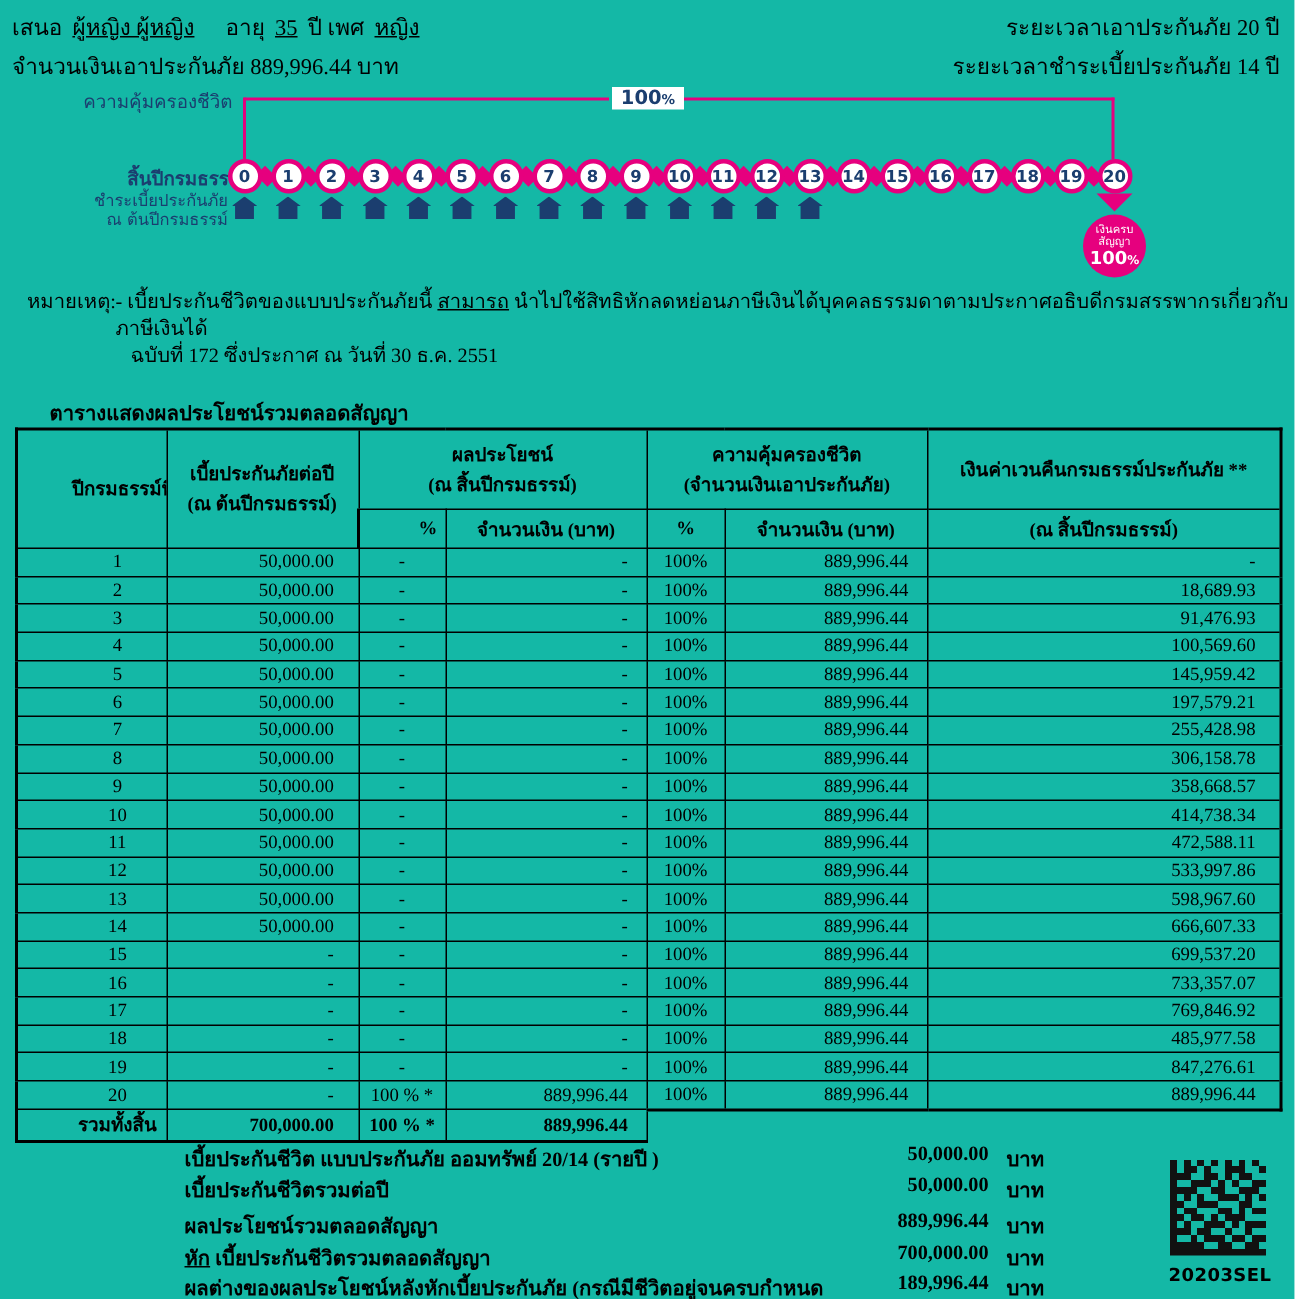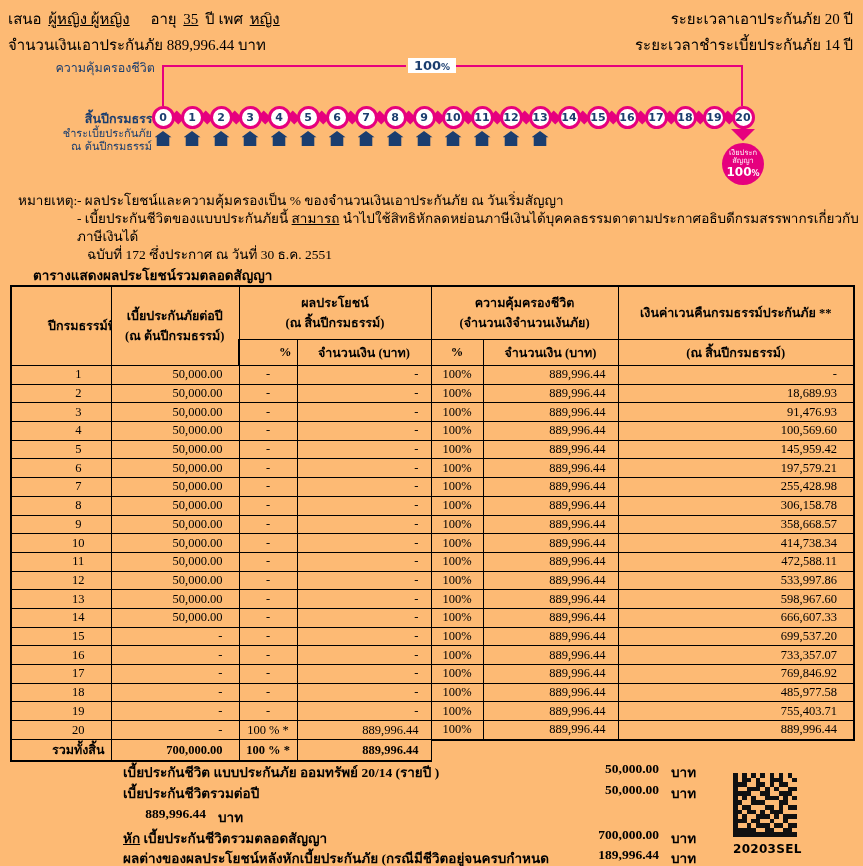--- a/index.html
+++ b/index.html
@@ -1,16 +1,16 @@
 <!DOCTYPE html>
 <html><head>
 <meta charset="utf-8">
 <style>
   html,body{margin:0;padding:0;background:#fff;}
-  .page{position:relative;width:863px;height:866px;background:#fdba74;overflow:hidden;
+  .page{position:relative;width:863px;height:866px;background:#14b8a6;overflow:hidden;
         font-family:"Liberation Serif","DejaVu Serif",serif;color:#000;}
 
   
   .hdr-left{position:absolute;left:8px;top:6px;font-size:15px;line-height:26px;}
   .hdr-left .u{text-decoration:underline;}
   .hdr-line1 span{margin-right:3px;}
   .hdr-right{position:absolute;right:10px;top:6px;font-size:15px;line-height:26px;text-align:right;}
 
   
   .timeline{position:absolute;left:0;top:58px;width:863px;height:132px;
@@ -74,21 +74,21 @@
   
   .summary{position:absolute;left:123px;top:761px;width:590px;font-size:13.5px;font-weight:bold;}
   .sum-row{display:flex;height:20.5px;align-items:flex-start;}
   .sum-row .lbl{flex:1;}
   .sum-row .lbl .u{text-decoration:underline;}
   .sum-row .val{width:95px;text-align:right;padding-right:12px;box-sizing:border-box;}
   .sum-row .unit{width:42px;}
   .sum-gap{margin-top:4px;}
 
   
-  .barcode{position:absolute;left:733px;top:773px;width:66px;}
+  .barcode{position:absolute;left:779px;top:773px;width:66px;text-align:center;}
   .bc-label{font-family:"DejaVu Sans","Liberation Sans",sans-serif;font-weight:bold;
             font-size:12px;letter-spacing:.3px;margin-top:1px;}
 </style>
 </head>
 <body>
 
 <div class="page">
 
   <div class="hdr-left">
     <div class="hdr-line1">
@@ -170,30 +170,29 @@
         <div class="tl-house" style="left: 357.5px; top: 73px;"></div>
         <div class="tl-house" style="left: 386.5px; top: 73px;"></div>
         <div class="tl-house" style="left: 415.5px; top: 73px;"></div>
         <div class="tl-house" style="left: 444.5px; top: 73px;"></div>
         <div class="tl-house" style="left: 473.5px; top: 73px;"></div>
         <div class="tl-house" style="left: 502.5px; top: 73px;"></div>
         <div class="tl-house" style="left: 531.5px; top: 73px;"></div>
       </div>
     <div class="tl-tri"></div>
     <div class="tl-badge">
-      <div class="b1">เงิยประก</div>
+      <div class="b1">เงินครบ</div>
       <div class="b1">สัญญา</div>
       <div class="b2"><span>100</span><span class="pct-sm2">%</span></div>
     </div>
   </div>
 
   <div class="notes">
     <span class="notes-label">หมายเหตุ:</span>
     <div class="notes-body">
-      <div>- ผลประโยชน์และความคุ้มครองเป็น % ของจำนวนเงินเอาประกันภัย ณ วันเริ่มสัญญา</div>
       <div>
         <span>- เบี้ยประกันชีวิตของแบบประกันภัยนี้ </span><span class="u">สามารถ</span><span> นำไปใช้สิทธิหักลดหย่อนภาษีเงินได้บุคคลธรรมดาตามประกาศอธิบดีกรมสรรพากรเกี่ยวกับภาษีเงินได้</span>
       </div>
       <div class="notes-cont">ฉบับที่ 172 ซึ่งประกาศ ณ วันที่ 30 ธ.ค. 2551</div>
     </div>
   </div>
 
   <div class="tbl-title">ตารางแสดงผลประโยชน์รวมตลอดสัญญา</div>
   <table class="tbl">
     <colgroup>
@@ -211,21 +210,21 @@
         <th rowspan="2">
           <div>เบี้ยประกันภัยต่อปี</div>
             <div class="thin">(ณ ต้นปีกรมธรรม์)</div>
         </th>
         <th colspan="2">
           <div>ผลประโยชน์</div>
             <div class="thin">(ณ สิ้นปีกรมธรรม์)</div>
         </th>
         <th colspan="2">
           <div>ความคุ้มครองชีวิต</div>
-            <div class="thin">(จำนวนเงิจำนวนเงันภัย)</div>
+            <div class="thin">(จำนวนเงินเอาประกันภัย)</div>
         </th>
         <th>เงินค่าเวนคืนกรมธรรม์ประกันภัย **</th>
       </tr>
       <tr>
         <th>%</th>
         <th>จำนวนเงิน (บาท)</th>
         <th>%</th>
         <th>จำนวนเงิน (บาท)</th>
         <th>(ณ สิ้นปีกรมธรรม์)</th>
       </tr>
@@ -393,21 +392,21 @@
           <td class="num pr12">889,996.44</td>
           <td class="num pr16">485,977.58</td>
         </tr>
         <tr>
           <td class="ctr">19</td>
           <td class="num pr16">-</td>
           <td class="ctr">-</td>
           <td class="num pr12">-</td>
           <td class="ctr">100%</td>
           <td class="num pr12">889,996.44</td>
-          <td class="num pr16">755,403.71</td>
+          <td class="num pr16">847,276.61</td>
         </tr>
         <tr>
           <td class="ctr">20</td>
           <td class="num pr16">-</td>
           <td class="ctr">100 % *</td>
           <td class="num pr12">889,996.44</td>
           <td class="ctr">100%</td>
           <td class="num pr12">889,996.44</td>
           <td class="num pr16">889,996.44</td>
         </tr>
@@ -428,20 +427,21 @@
         <span class="lbl">เบี้ยประกันชีวิต แบบประกันภัย ออมทรัพย์ 20/14  (รายปี )</span>
         <span class="val">50,000.00</span>
         <span class="unit">บาท</span>
       </div>
       <div class="sum-row">
         <span class="lbl">เบี้ยประกันชีวิตรวมต่อปี</span>
         <span class="val">50,000.00</span>
         <span class="unit">บาท</span>
       </div>
       <div class="sum-row sum-gap">
+        <span class="lbl">ผลประโยชน์รวมตลอดสัญญา</span>
         <span class="val">889,996.44</span>
         <span class="unit">บาท</span>
       </div>
       <div class="sum-row">
         <span class="lbl"><span class="u">หัก</span> เบี้ยประกันชีวิตรวมตลอดสัญญา</span>
         <span class="val">700,000.00</span>
         <span class="unit">บาท</span>
       </div>
       <div class="sum-row">
         <span class="lbl">ผลต่างของผลประโยชน์หลังหักเบี้ยประกันภัย (กรณีมีชีวิตอยู่จนครบกำหนดสัญญา)</span>

